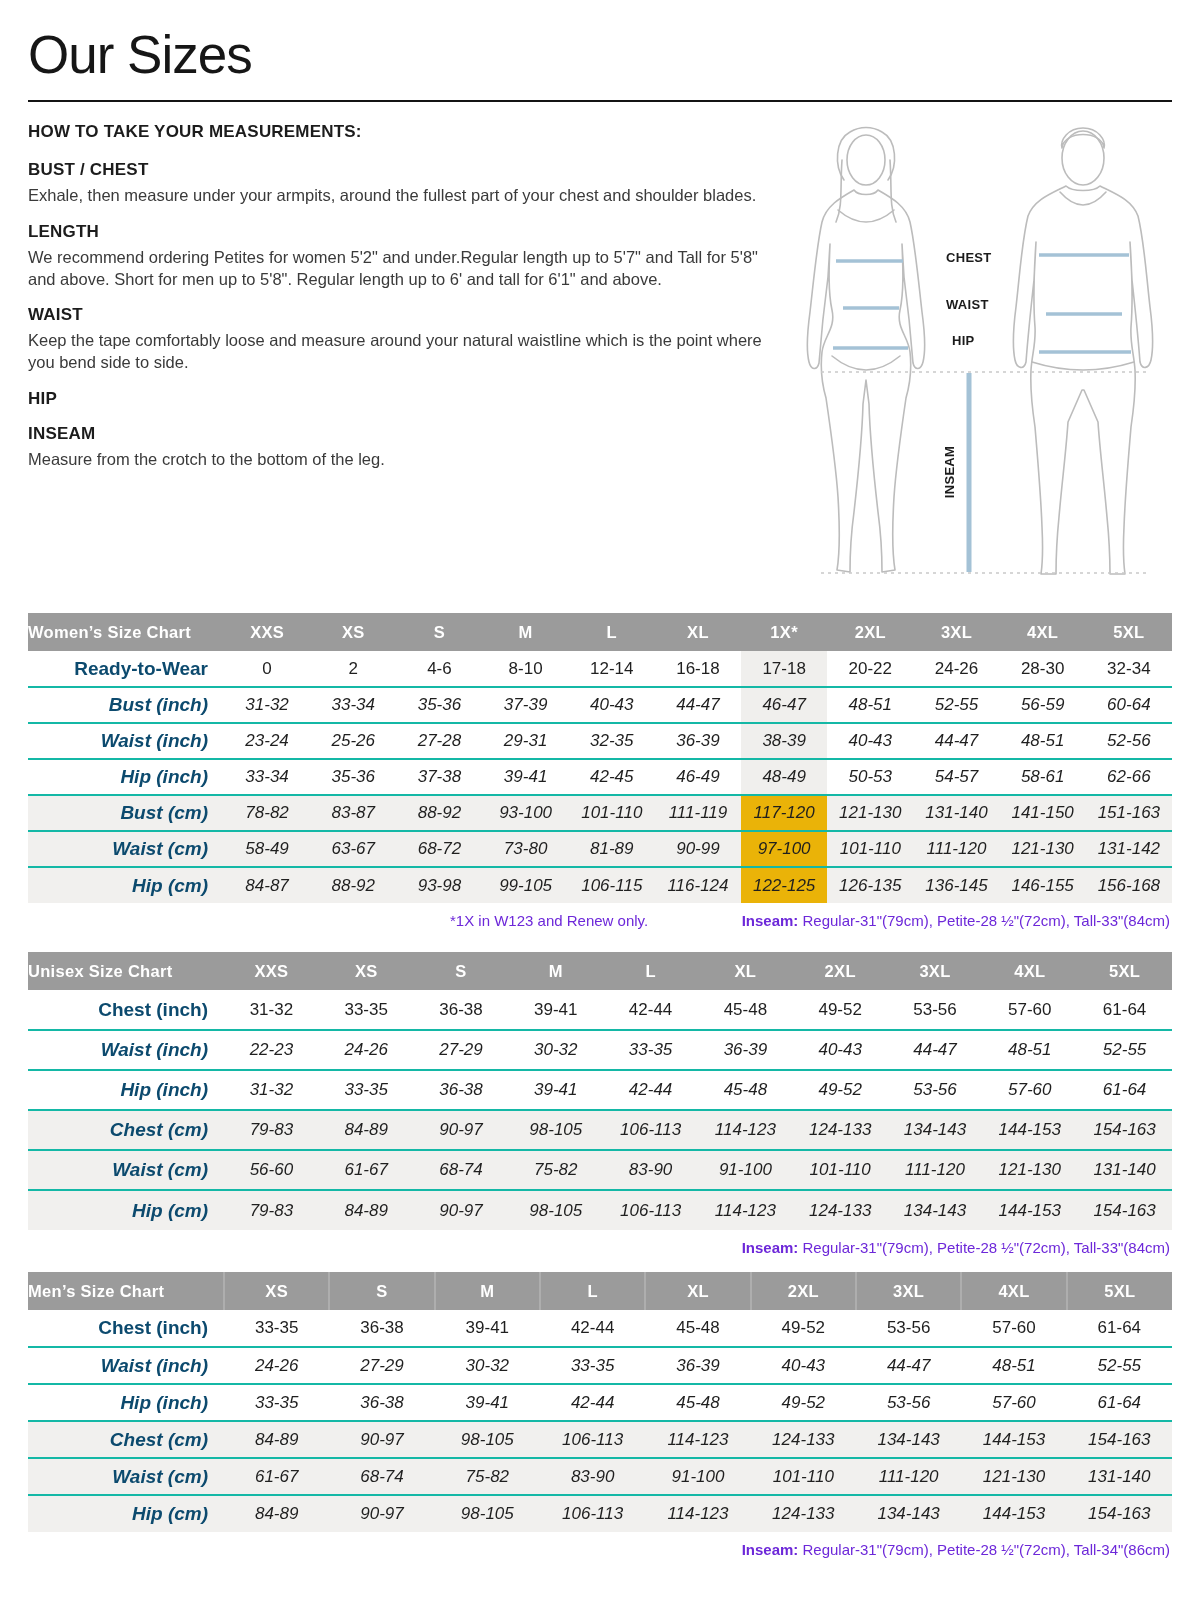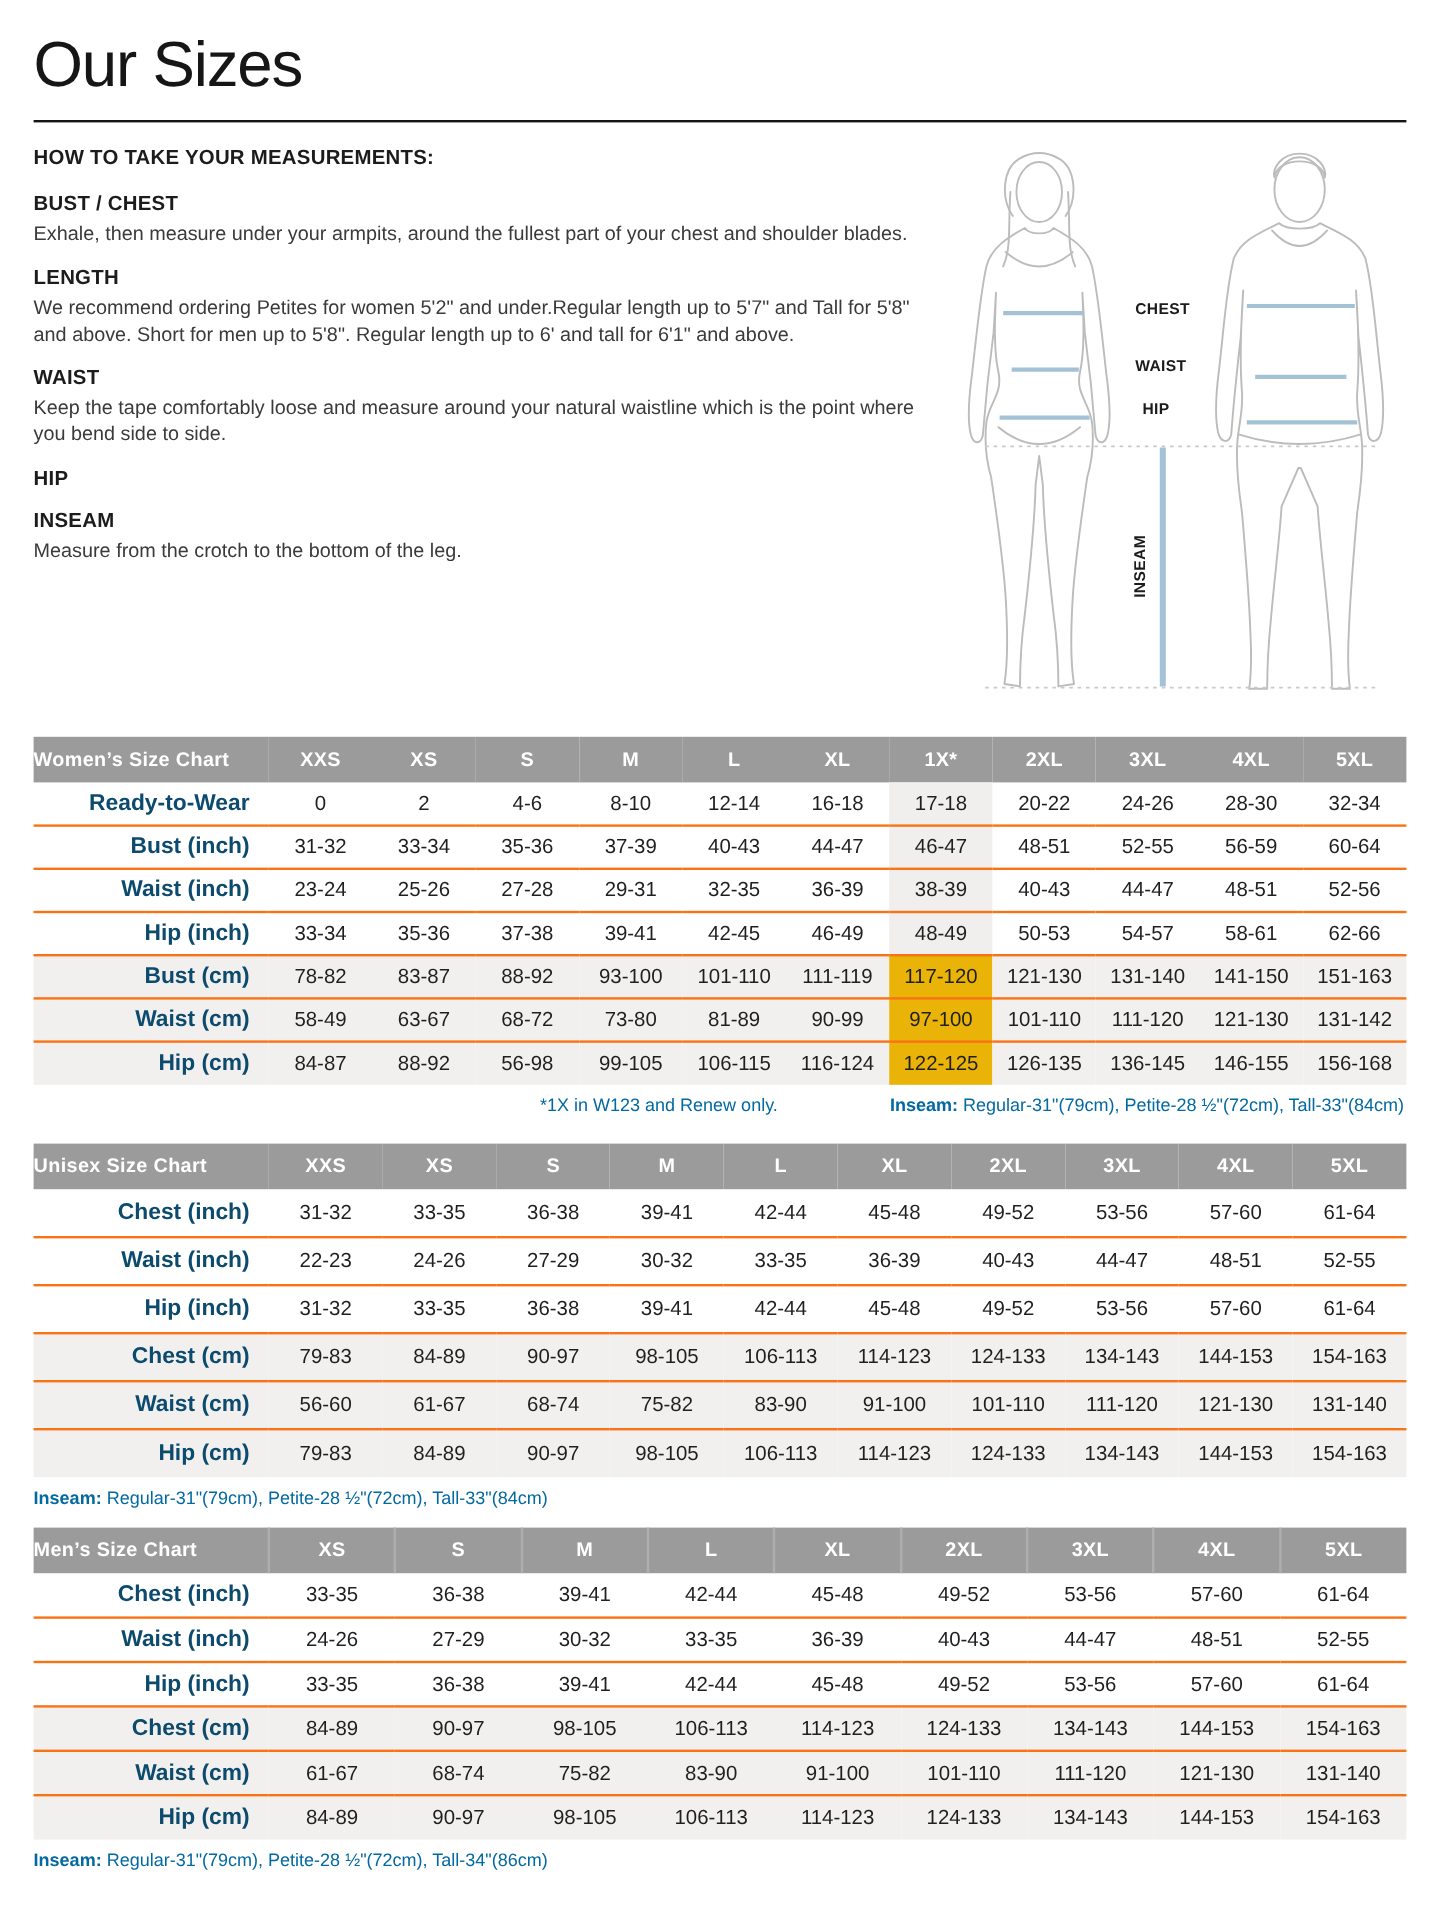--- a/index.html
+++ b/index.html
@@ -24,30 +24,30 @@
 
   .size-table { width:100%; border-collapse:collapse; table-layout:fixed; margin-top:0; }
   col.label-col { width:196px; }
   .size-table thead th {
     background:#9b9b9b; color:#ffffff; font-size:16.5px; font-weight:700;
     height:38px; text-align:center; letter-spacing:.3px;
   }
   .size-table th.t-title { text-align:left; padding-right:16px;margin-top:36px; }
   .size-table tbody td { text-align:center; font-size:17px; color:#1f1f1f; height:var(--rh,36px); }
   .size-table td.rowlabel { text-align:right; font-weight:700; font-size:19px; padding-right:16px; color:#0c4a6e; }
-  .size-table tbody tr + tr { border-top:2px solid #f97316; }
+  .size-table tbody tr + tr { border-top:2px solid #14b8a6;font-style:italic; }
   .size-table tr.shaded td { background:#f1f0ee; }
   .size-table td.hl { background:#f0efed; }
   .size-table tr.shaded td.hl { background:#eab308; }
   .tbl-women { --rh:36px; }
   .tbl-unisex { --rh:40px; }
   .tbl-men { --rh:37px; }
   .tbl-men thead th + th { border-left:2px solid #aeaeae; }
 
-  .footnote { font-size:15px; color:#0369a1; margin:9px 2px 0 0; display:flex; }
+  .footnote { font-size:15px; color:#6d28d9; margin:9px 2px 0 0; display:flex; justify-content:flex-end; }
   .footnote b { font-weight:700; }
   .footnote .left-note { margin-right:auto; margin-left:422px; }
   .gap-w { height:14px; } .gap-u { height:23px; } .gap-m { height:16px; }
 
   svg text { font-family:"Liberation Sans","DejaVu Sans",sans-serif; font-weight:700; fill:#1b1b1b; font-size:13px; letter-spacing:.3px; }
 </style>
 </head>
 <body>
 
 <div class="page">
@@ -303,21 +303,21 @@
           <td class="hl">97-100</td>
           <td>101-110</td>
           <td>111-120</td>
           <td>121-130</td>
           <td>131-142</td>
         </tr>
         <tr class="shaded">
           <td class="rowlabel">Hip (cm)</td>
           <td>84-87</td>
           <td>88-92</td>
-          <td>56-98</td>
+          <td>93-98</td>
           <td>99-105</td>
           <td>106-115</td>
           <td>116-124</td>
           <td class="hl">122-125</td>
           <td>126-135</td>
           <td>136-145</td>
           <td>146-155</td>
           <td>156-168</td>
         </tr>
       </tbody>

